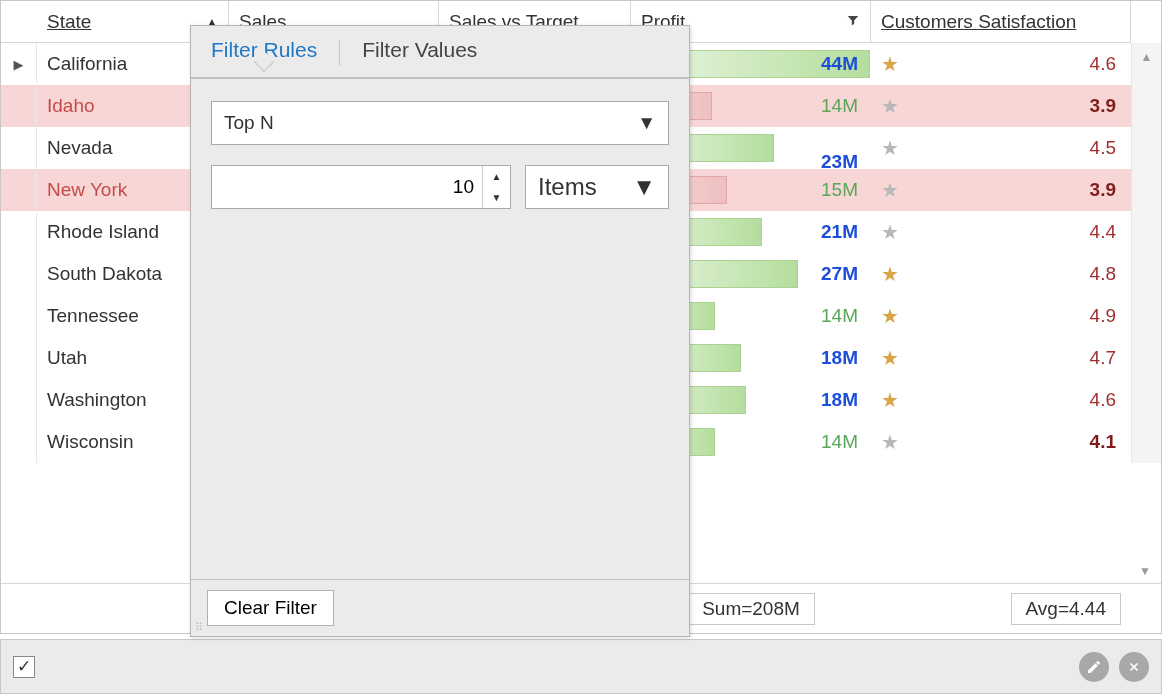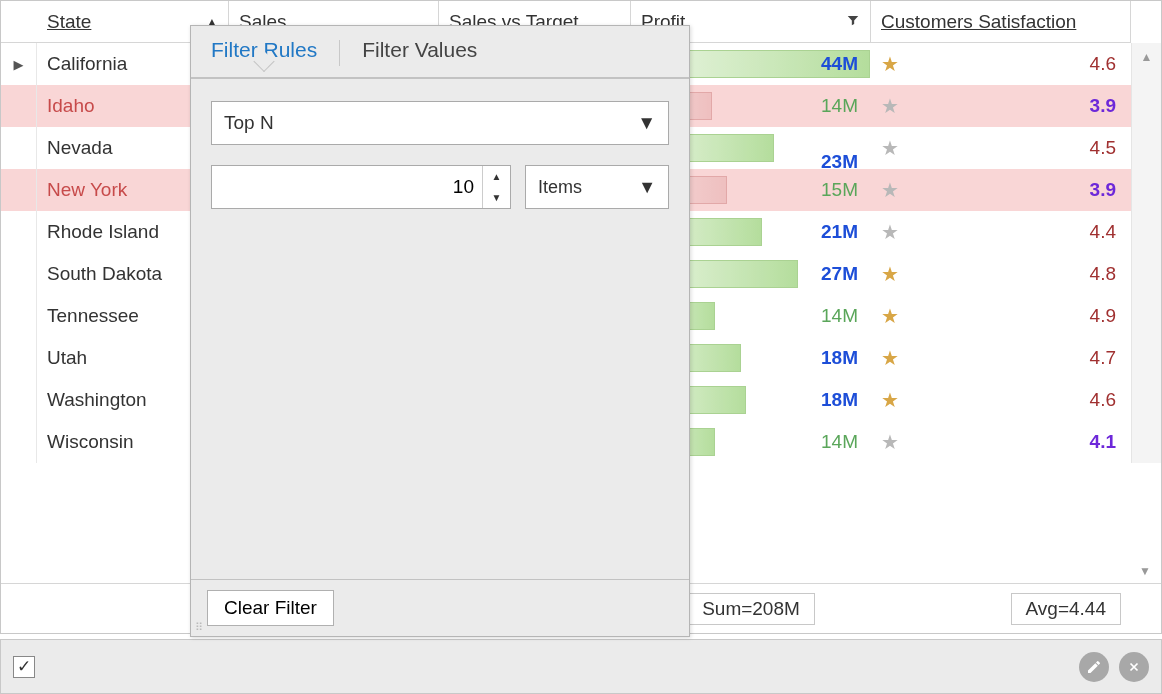--- a/index.html
+++ b/index.html
@@ -81,21 +81,21 @@
   }
   .csat-cell {
     width: 260px;
     display: flex;
     align-items: center;
     justify-content: space-between;
     padding-right: 14px;
     color: #a03030;
   }
   .csat-cell .star { font-size: 20px; }
-  .csat-cell.bold .val { font-weight: 700; color:#6d28d9;text-align:right; }
+  .csat-cell.bold .val { font-weight: 700; color:#7f1d1d;text-align:right; }
   .star.gold { color: #d8a646; }
   .star.gray { color: #b8b8b8; }
   .scroll-col {
     width: 30px;
     border-left: 1px solid #e5e5e5;
     background: #f4f4f4;
     display:flex; flex-direction:column; align-items:center;
   }
   .scroll-btn { width:100%; height:28px; display:flex; align-items:center; justify-content:center; color:#999; font-size:12px;}
   .footer-row {
@@ -190,21 +190,21 @@
     border:none; outline:none; width:100%; text-align:right;
     font-size:19px; padding-right:36px; padding-left:8px;
   }
   .spinner .spin-btns {
     position:absolute; right:0; top:0; bottom:0; width:28px;
     display:flex; flex-direction:column; border-left:1px solid #ccc;
   }
   .spin-btns div{flex:1; display:flex; align-items:center; justify-content:center; font-size:10px;}
   .small-drop {
     flex:1; height:44px; border:1px solid #aaa; background:#fff;
-    display:flex; align-items:center; justify-content:space-between; padding:0 12px; font-size:18px;
+    display:flex; align-items:center; justify-content:space-between; padding:0 12px; font-size:24px;
   }
   .popup-footer {
     border-top:1px solid #c2c2c2;
     padding: 10px 16px;
     display:flex; align-items:center; gap:10px;
     position:relative;
   }
   .resize-handle{position:absolute; left:4px; bottom:2px; color:#bbb; font-size:11px; letter-spacing:-2px;}
   .clear-btn {
     border:1px solid #b0b0b0; background:#fff;

